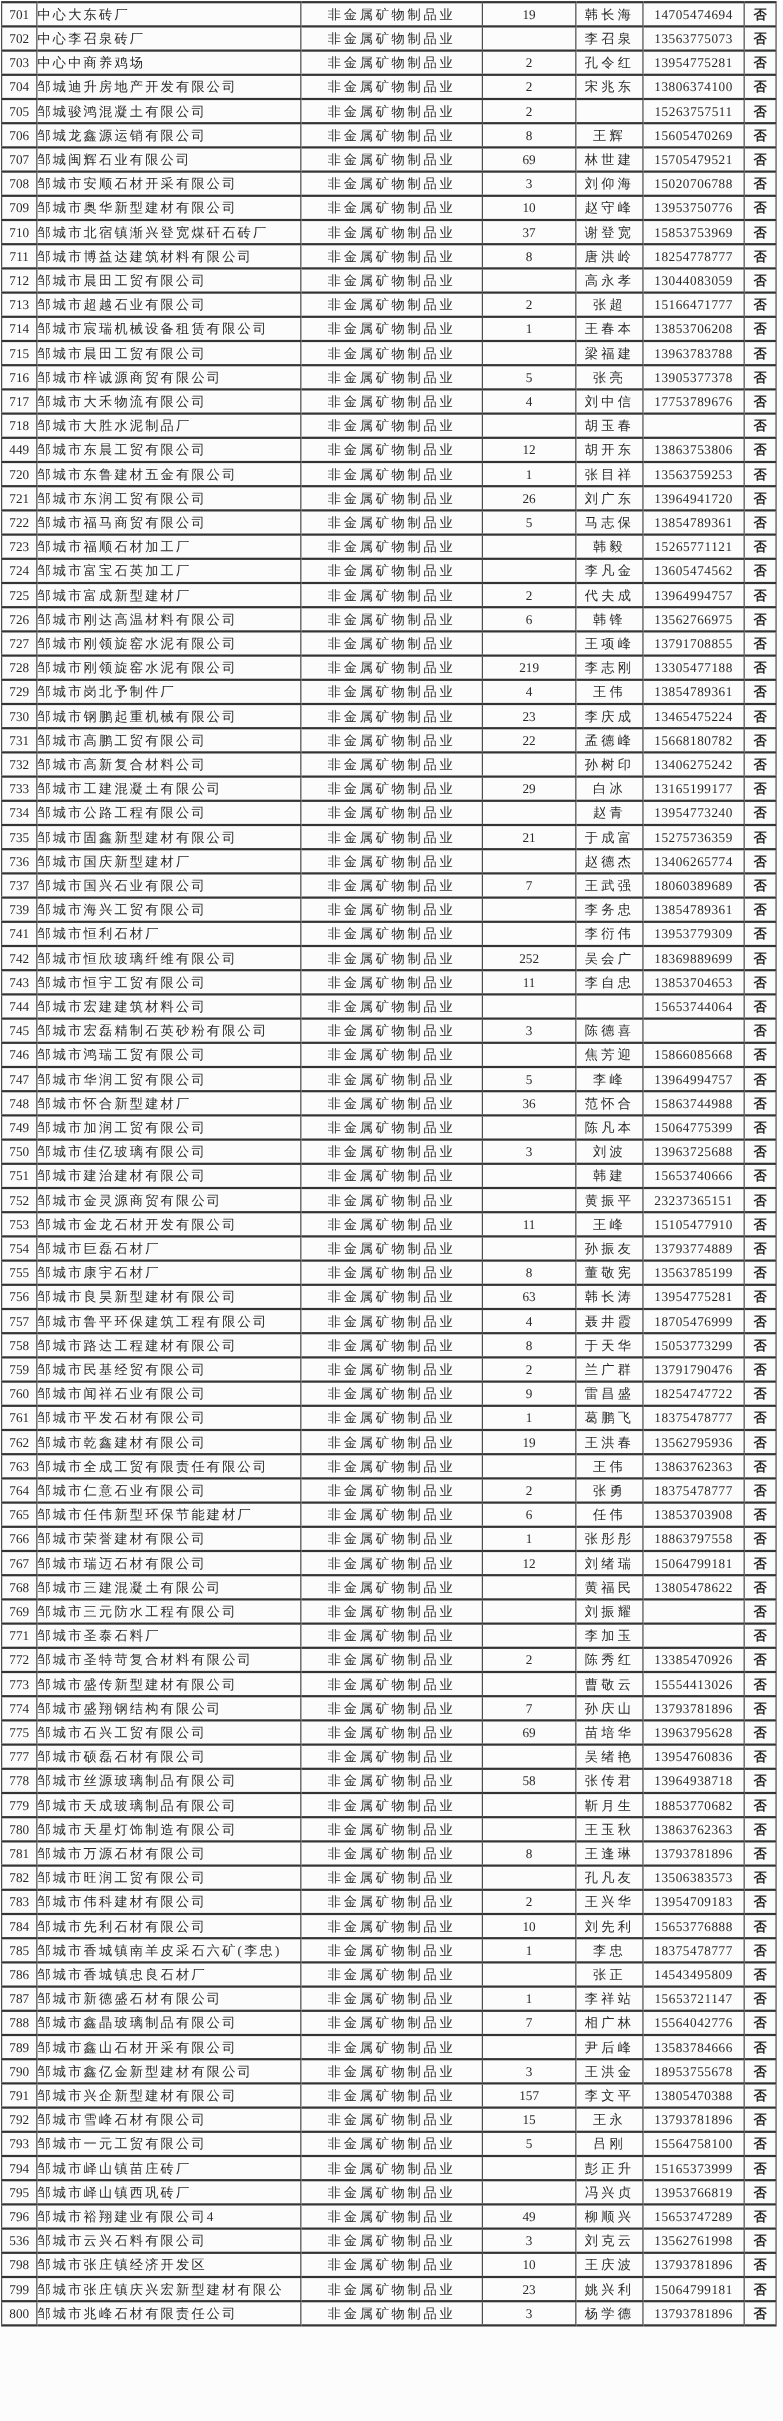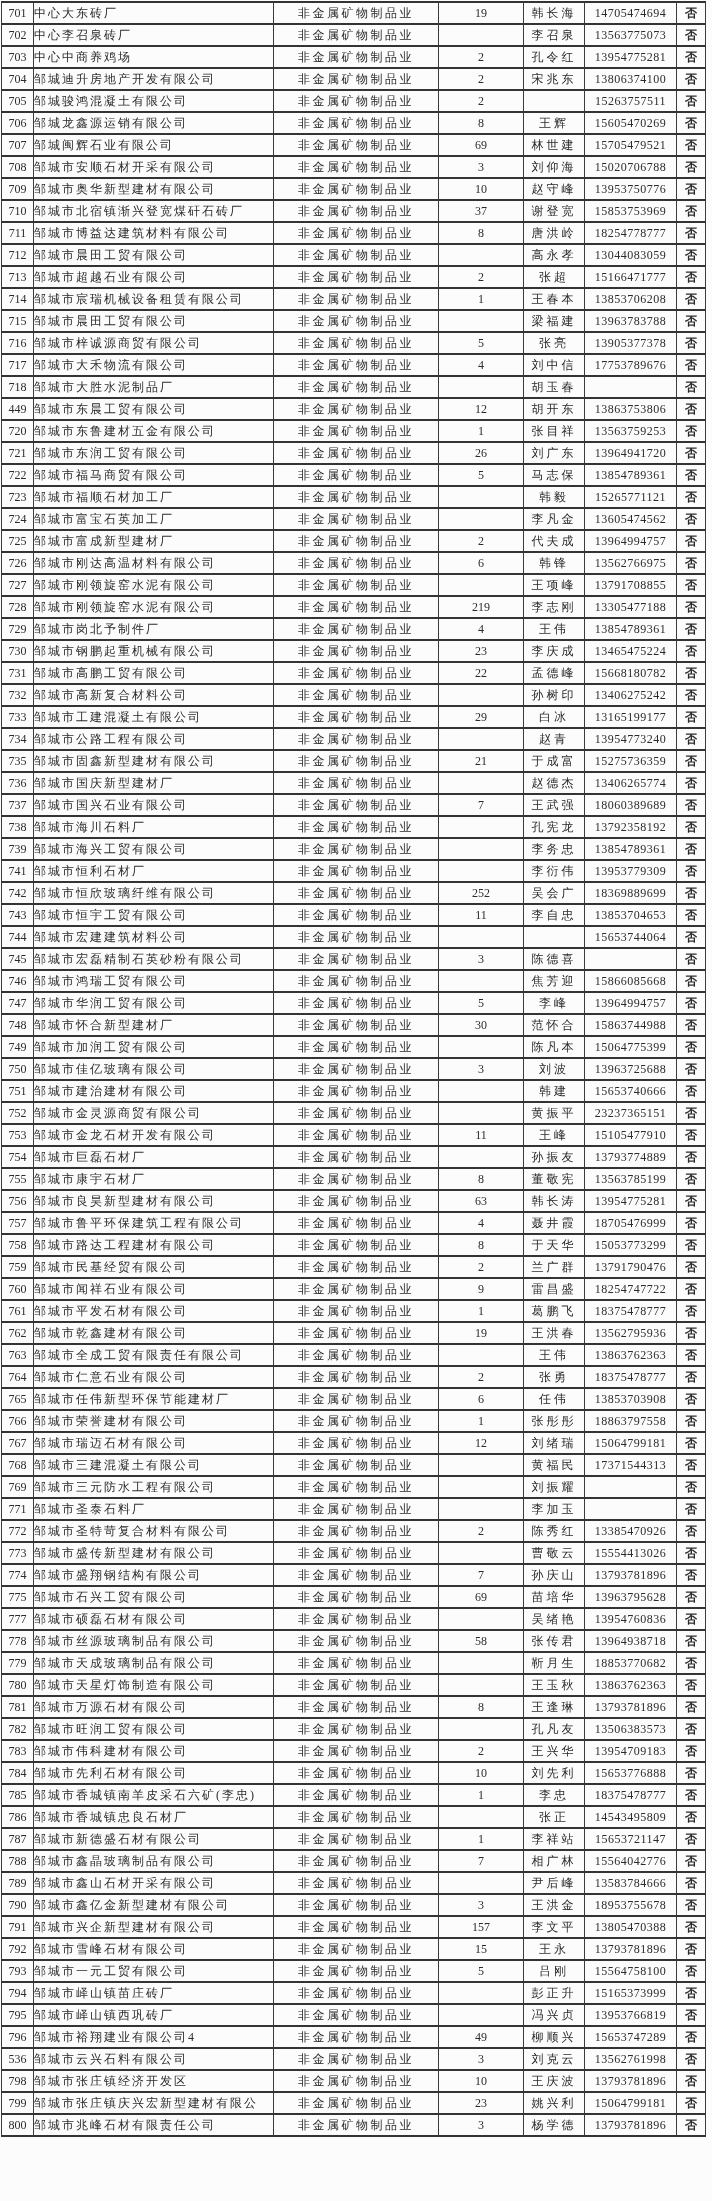--- a/index.html
+++ b/index.html
@@ -387,29 +387,20 @@
         <tr>
           <td class="c0">737</td>
           <td class="c1">邹城市国兴石业有限公司</td>
           <td class="c2">非金属矿物制品业</td>
           <td class="c3">7</td>
           <td class="c4">王武强</td>
           <td class="c5">18060389689</td>
           <td class="c6">否</td>
         </tr>
         <tr>
-          <td class="c0">738</td>
-          <td class="c1">邹城市海川石料厂</td>
-          <td class="c2">非金属矿物制品业</td>
-          <td class="c3"></td>
-          <td class="c4">孔宪龙</td>
-          <td class="c5">13792358192</td>
-          <td class="c6">否</td>
-        </tr>
-        <tr>
           <td class="c0">739</td>
           <td class="c1">邹城市海兴工贸有限公司</td>
           <td class="c2">非金属矿物制品业</td>
           <td class="c3"></td>
           <td class="c4">李务忠</td>
           <td class="c5">13854789361</td>
           <td class="c6">否</td>
         </tr>
         <tr>
           <td class="c0">741</td>
@@ -471,21 +462,21 @@
           <td class="c2">非金属矿物制品业</td>
           <td class="c3">5</td>
           <td class="c4">李峰</td>
           <td class="c5">13964994757</td>
           <td class="c6">否</td>
         </tr>
         <tr>
           <td class="c0">748</td>
           <td class="c1">邹城市怀合新型建材厂</td>
           <td class="c2">非金属矿物制品业</td>
-          <td class="c3">30</td>
+          <td class="c3">36</td>
           <td class="c4">范怀合</td>
           <td class="c5">15863744988</td>
           <td class="c6">否</td>
         </tr>
         <tr>
           <td class="c0">749</td>
           <td class="c1">邹城市加润工贸有限公司</td>
           <td class="c2">非金属矿物制品业</td>
           <td class="c3"></td>
           <td class="c4">陈凡本</td>
@@ -653,21 +644,21 @@
           <td class="c4">刘绪瑞</td>
           <td class="c5">15064799181</td>
           <td class="c6">否</td>
         </tr>
         <tr>
           <td class="c0">768</td>
           <td class="c1">邹城市三建混凝土有限公司</td>
           <td class="c2">非金属矿物制品业</td>
           <td class="c3"></td>
           <td class="c4">黄福民</td>
-          <td class="c5">17371544313</td>
+          <td class="c5">13805478622</td>
           <td class="c6">否</td>
         </tr>
         <tr>
           <td class="c0">769</td>
           <td class="c1">邹城市三元防水工程有限公司</td>
           <td class="c2">非金属矿物制品业</td>
           <td class="c3"></td>
           <td class="c4">刘振耀</td>
           <td class="c5"></td>
           <td class="c6">否</td>

